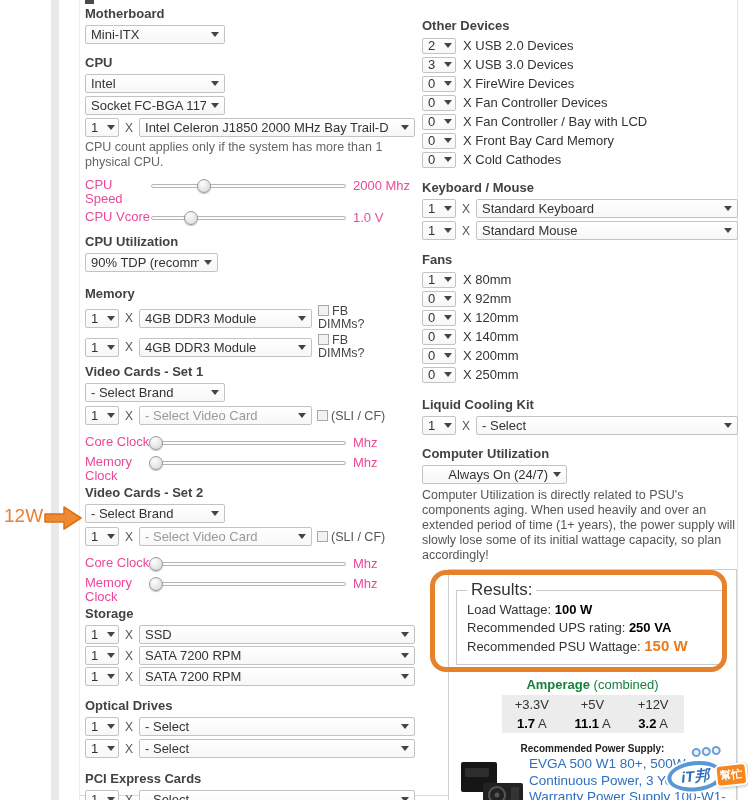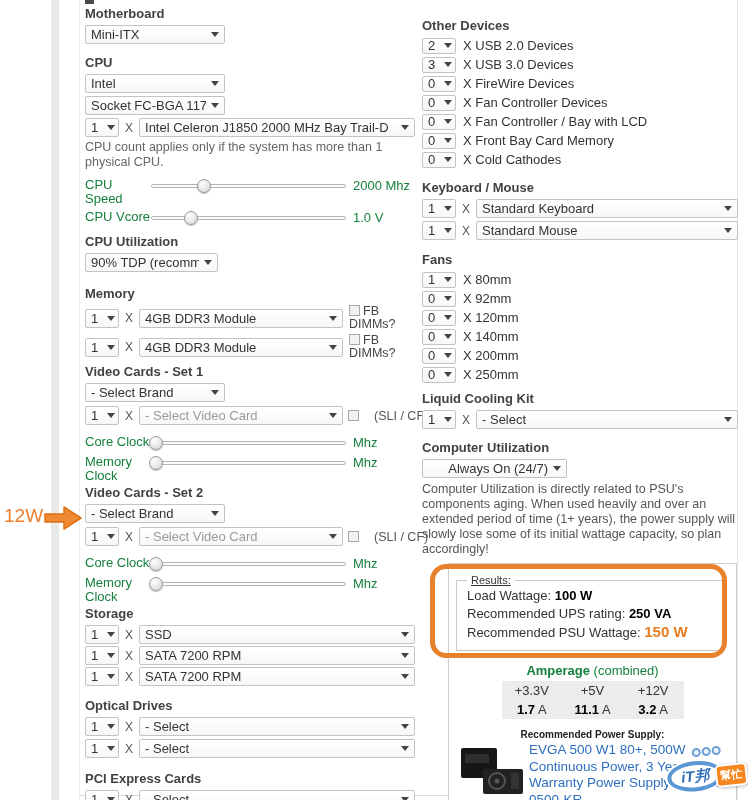--- a/index.html
+++ b/index.html
@@ -23,46 +23,46 @@
          padding:0 5px; font-size:13px; color:#333; }
   .sel .tx { white-space:nowrap; overflow:hidden; flex:1; }
   .ar { width:0; height:0; border-left:4px solid transparent; border-right:4px solid transparent;
         border-top:5px solid #444; margin-left:5px; flex:none; }
   .cnt { width:34px; flex:none; padding:0 3px 0 5px; }
   .sm { height:16px; }
   .grow { flex:1; }
   .w140 { width:140px; }
   .w133 { width:133px; }
   .w145 { width:145px;text-align:right; }
-  .w196 { width:204px; flex:none; }
+  .w196 { width:173px; flex:none; }
   .ph .tx { color:#9a9a9a; }
 
   .row { display:flex; align-items:center; margin-bottom:3px; font-size:13px; color:#333; }
   .drow { display:flex; align-items:center; margin-bottom:2px; font-size:13px; color:#333; height:17px; }
   .drow .dlab { margin-left:7px; }
   .xsep { margin:0 6px; color:#555; font-size:12px; flex:none; }
   .cb { width:11px; height:11px; border:1px solid #a9a9a9; background:#f2f2f2; display:inline-block;
         vertical-align:-1px; margin-right:3px; flex:none; }
   .fbw { width:60px; margin-left:6px; font-size:12.5px; color:#444; line-height:13px; }
-  .sliw { margin-left:5px; font-size:12.5px; color:#555; white-space:nowrap; display:flex; align-items:center;gap:12px; }
+  .sliw { margin-left:5px; font-size:12.5px; color:#555; white-space:nowrap; display:flex; align-items:center; }
   .note { font-size:12.5px; color:#666; line-height:15px; margin:3px 0 6px; }
 
-  .slider-row { display:flex; align-items:flex-start; font-size:13px; color:#15803d; margin-bottom:2px; min-height:18px; }
+  .slider-row { display:flex; align-items:flex-start; font-size:13px; color:#ec4899; margin-bottom:2px; min-height:18px; }
   .slider-label { width:66px; flex:none; line-height:14px; padding-top:2px; }
   .track { position:relative; flex:1; height:4px; border:1px solid #b5b5b5; border-radius:3px;
            background:#fcfcfc; margin-top:8px; }
   .thumb { position:absolute; top:-6px; width:14px; height:14px; border-radius:50%;
            background:radial-gradient(circle at 35% 30%, #fdfdfd, #d5d5d5); border:1px solid #9a9a9a;
            box-shadow:0 1px 1px rgba(0,0,0,.25); }
   .sval { width:62px; flex:none; margin-left:7px; padding-top:2px; }
 
   .panel { margin:6px 0 0 26px; width:289px; border:1px solid #cfcfcf; background:#fff; padding:8px 0 8px; }
   .results-wrap { position:relative; margin:2px 13px 12px 7px; }
   fieldset.results { border:1px solid #c9c9c9; margin:0; padding:1px 10px 8px; font-size:13px; color:#333; }
-  fieldset.results legend { padding:0 4px; font-size:11px; color:#333;text-decoration:underline; }
+  fieldset.results legend { padding:0 4px; font-size:17px; color:#333; }
   .res-line { line-height:18px; }
   .res-line b { color:#000; }
   .psu-val { color:#e87c1e; font-size:15px; font-weight:bold; }
   .highlight { position:absolute; left:-26px; right:-4px; top:-10px; bottom:-7px;
                border:5px solid #e8812c; border-radius:16px; pointer-events:none; }
 
   .amp { text-align:center; margin:2px 0 10px; }
   .amp-title { font-size:13px; color:#15803d; margin-bottom:3px; }
   .amp-table { width:182px; margin:0 auto; background:#ececec; }
   .amp-r { display:flex; }
@@ -414,21 +414,21 @@
             <span class="ar"></span>
           </div>
         <span class="xsep">X</span>
         <div class="sel grow">
             <span class="tx">Standard Mouse</span>
             <span class="ar"></span>
           </div>
       </div>
     </div>
 
-    <div class="sec" style="margin-bottom:8px">
+    <div class="sec" style="margin-bottom:14px">
       <div class="lbl">Fans</div>
       <div class="drow">
           <div class="sel cnt sm">
             <span class="tx">1</span>
             <span class="ar"></span>
           </div>
           <span class="dlab">X 80mm</span>
         </div>
       <div class="drow">
           <div class="sel cnt sm">

